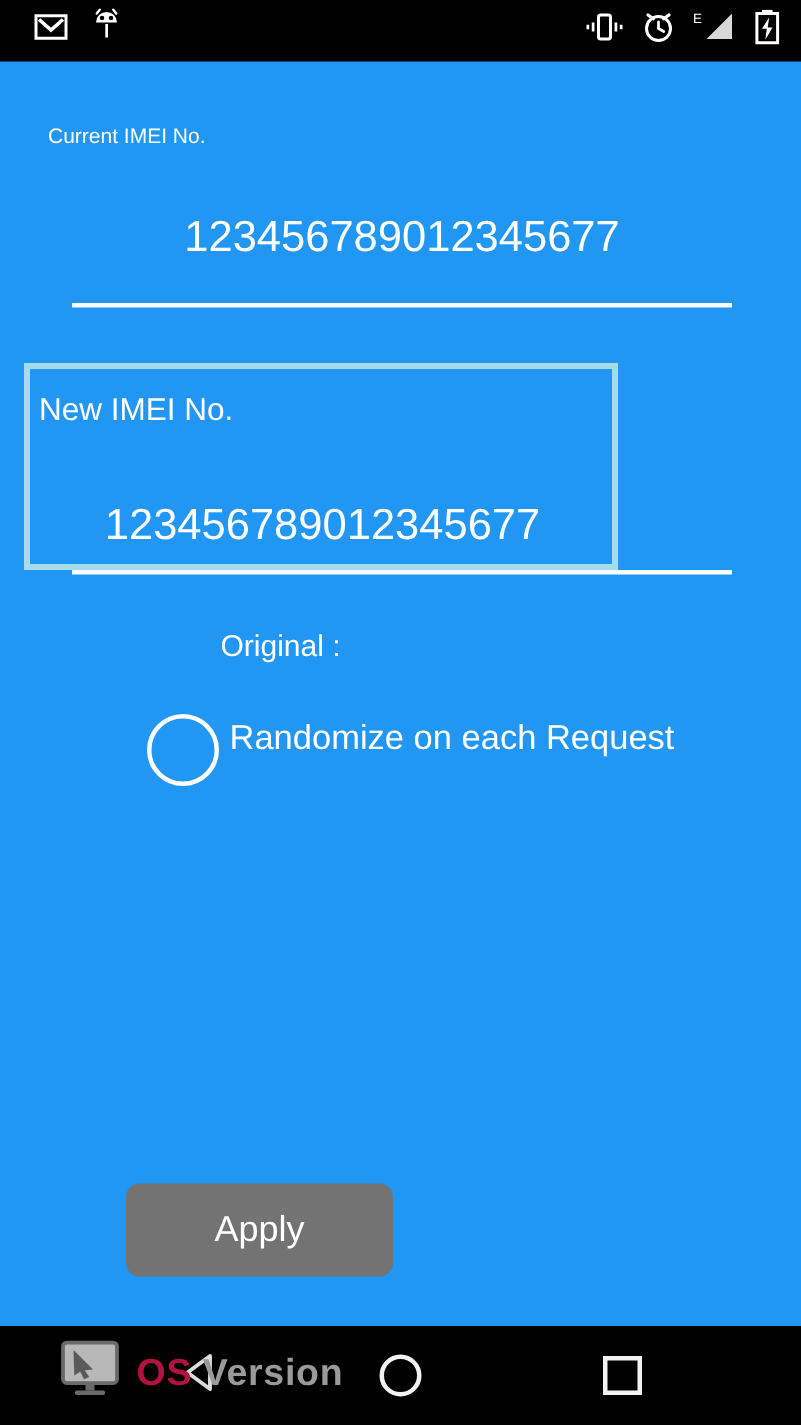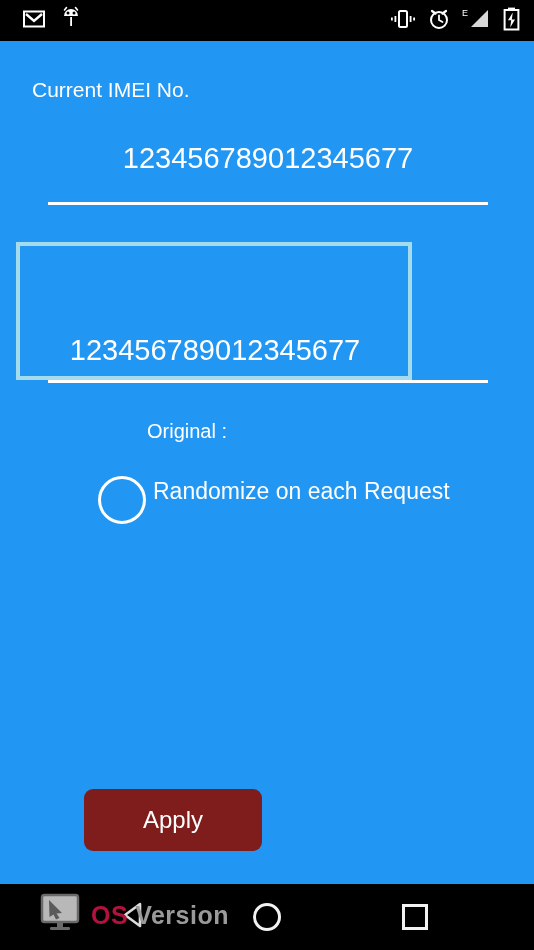--- a/index.html
+++ b/index.html
@@ -31,21 +31,21 @@
   }
   .sb-icon { display:block; }
   #clock {
     color:#fff; font-size:22px; letter-spacing:.2px;
     line-height:41px; font-family:"Liberation Sans", sans-serif;
   }
 
   
   #label-current {
     position:absolute; left:32px; top:76px;
-    color:#fff; font-size:21px; line-height:28px;
+    color:#fff; font-size:14px; line-height:28px;
     white-space:nowrap;
     text-align:right;
   }
   #value-current {
     position:absolute; left:48px; top:138px; width:440px;
     color:#fff; font-size:29px; line-height:40px;
     text-align:center; white-space:nowrap;
   }
   #underline-current {
     position:absolute; left:48px; top:202px;
@@ -91,21 +91,21 @@
     border:3px solid #ffffff; background:transparent;
     flex:0 0 auto;
   }
   #randomize-label {
     color:#fff; font-size:23px; line-height:30px; white-space:nowrap;
   }
 
   
   .action-btn {
     position:absolute; top:789px; height:62px;
-    background:#7f1d1d; border:none; border-radius:9px;
+    background:#737373; border:none; border-radius:9px;
     color:#fff; font-size:24px;
     font-family:"Liberation Sans", sans-serif;
     cursor:pointer; line-height:62px; text-align:center;
     padding:0;
   }
   #btn-apply    { left:84px;  width:178px; }
   #btn-pro      { left:272px; width:176px; }
 
   
   #navbar {
@@ -197,20 +197,21 @@
         </svg>
       </span>
     </div>
   </div>
 
   <div id="label-current">Current IMEI No.</div>
   <div id="value-current">123456789012345677</div>
   <div id="underline-current"></div>
 
   <div id="newimei-box"></div>
+  <div id="label-new">New IMEI No.</div>
   <div id="value-new">123456789012345677</div>
   <div id="underline-new"></div>
 
   <div id="label-original">Original :</div>
 
   <div id="randomize-row">
     <div id="randomize-radio"></div>
     <div id="randomize-label">Randomize on each Request</div>
   </div>
 

